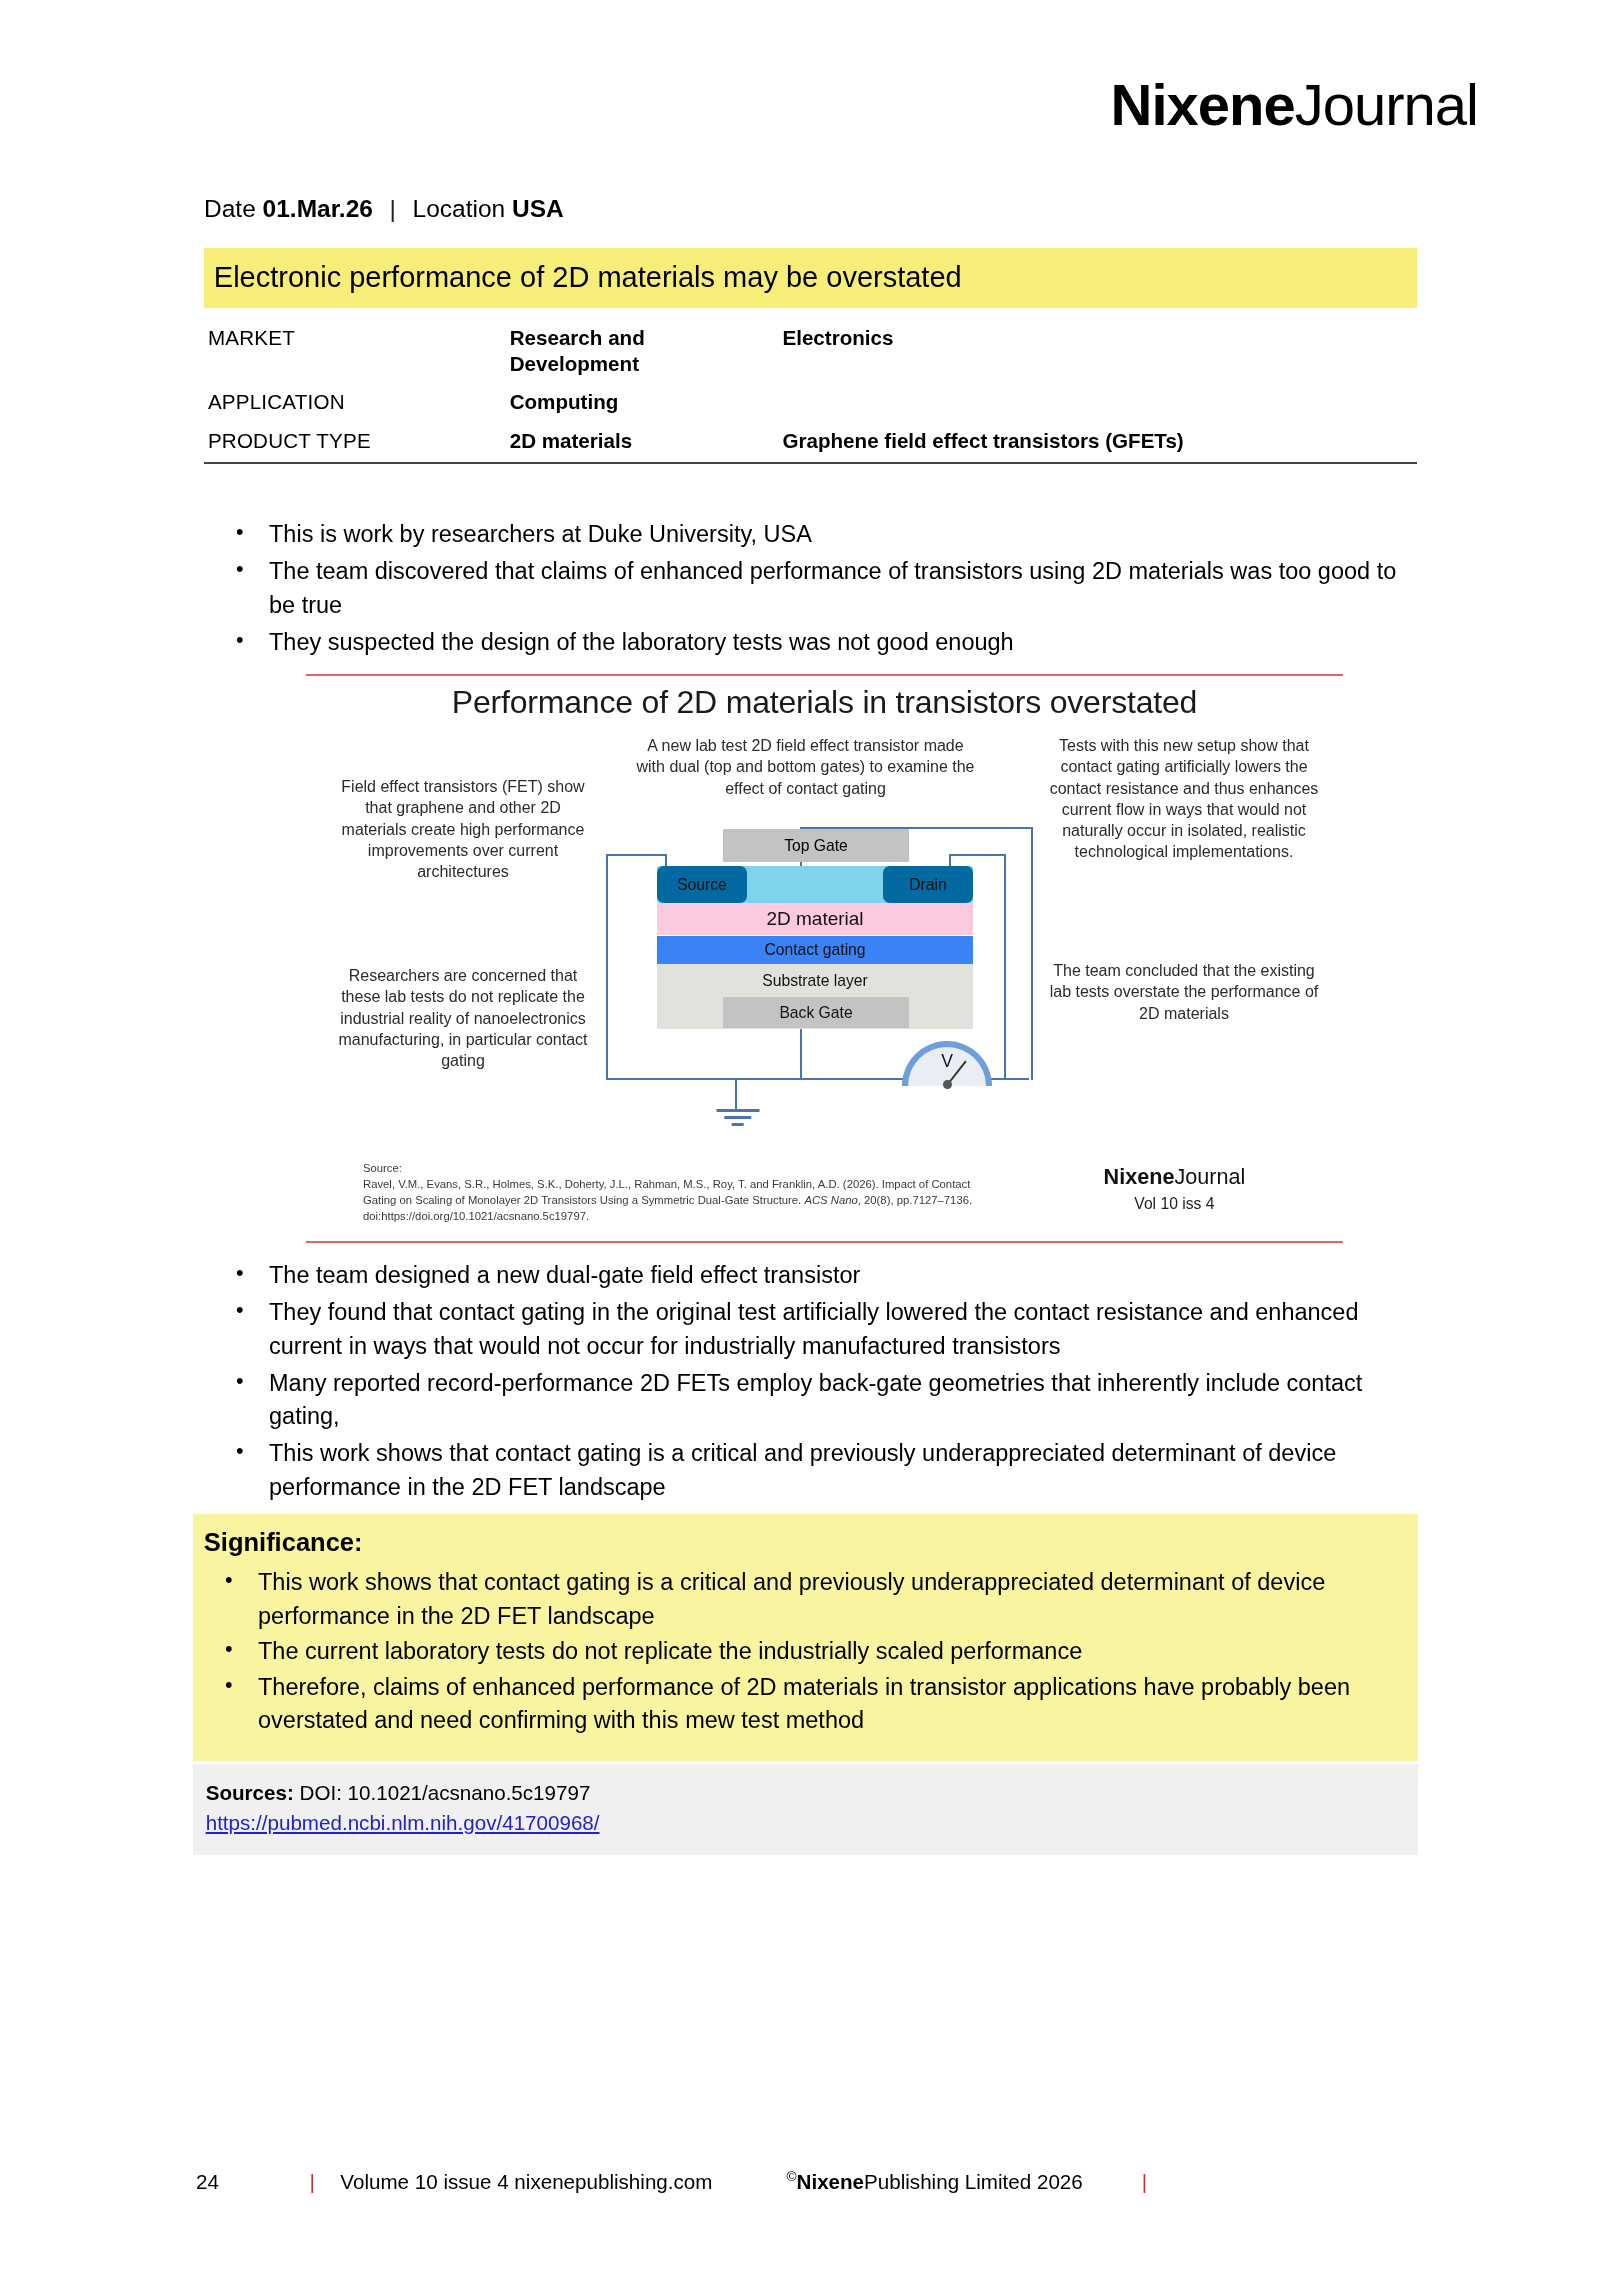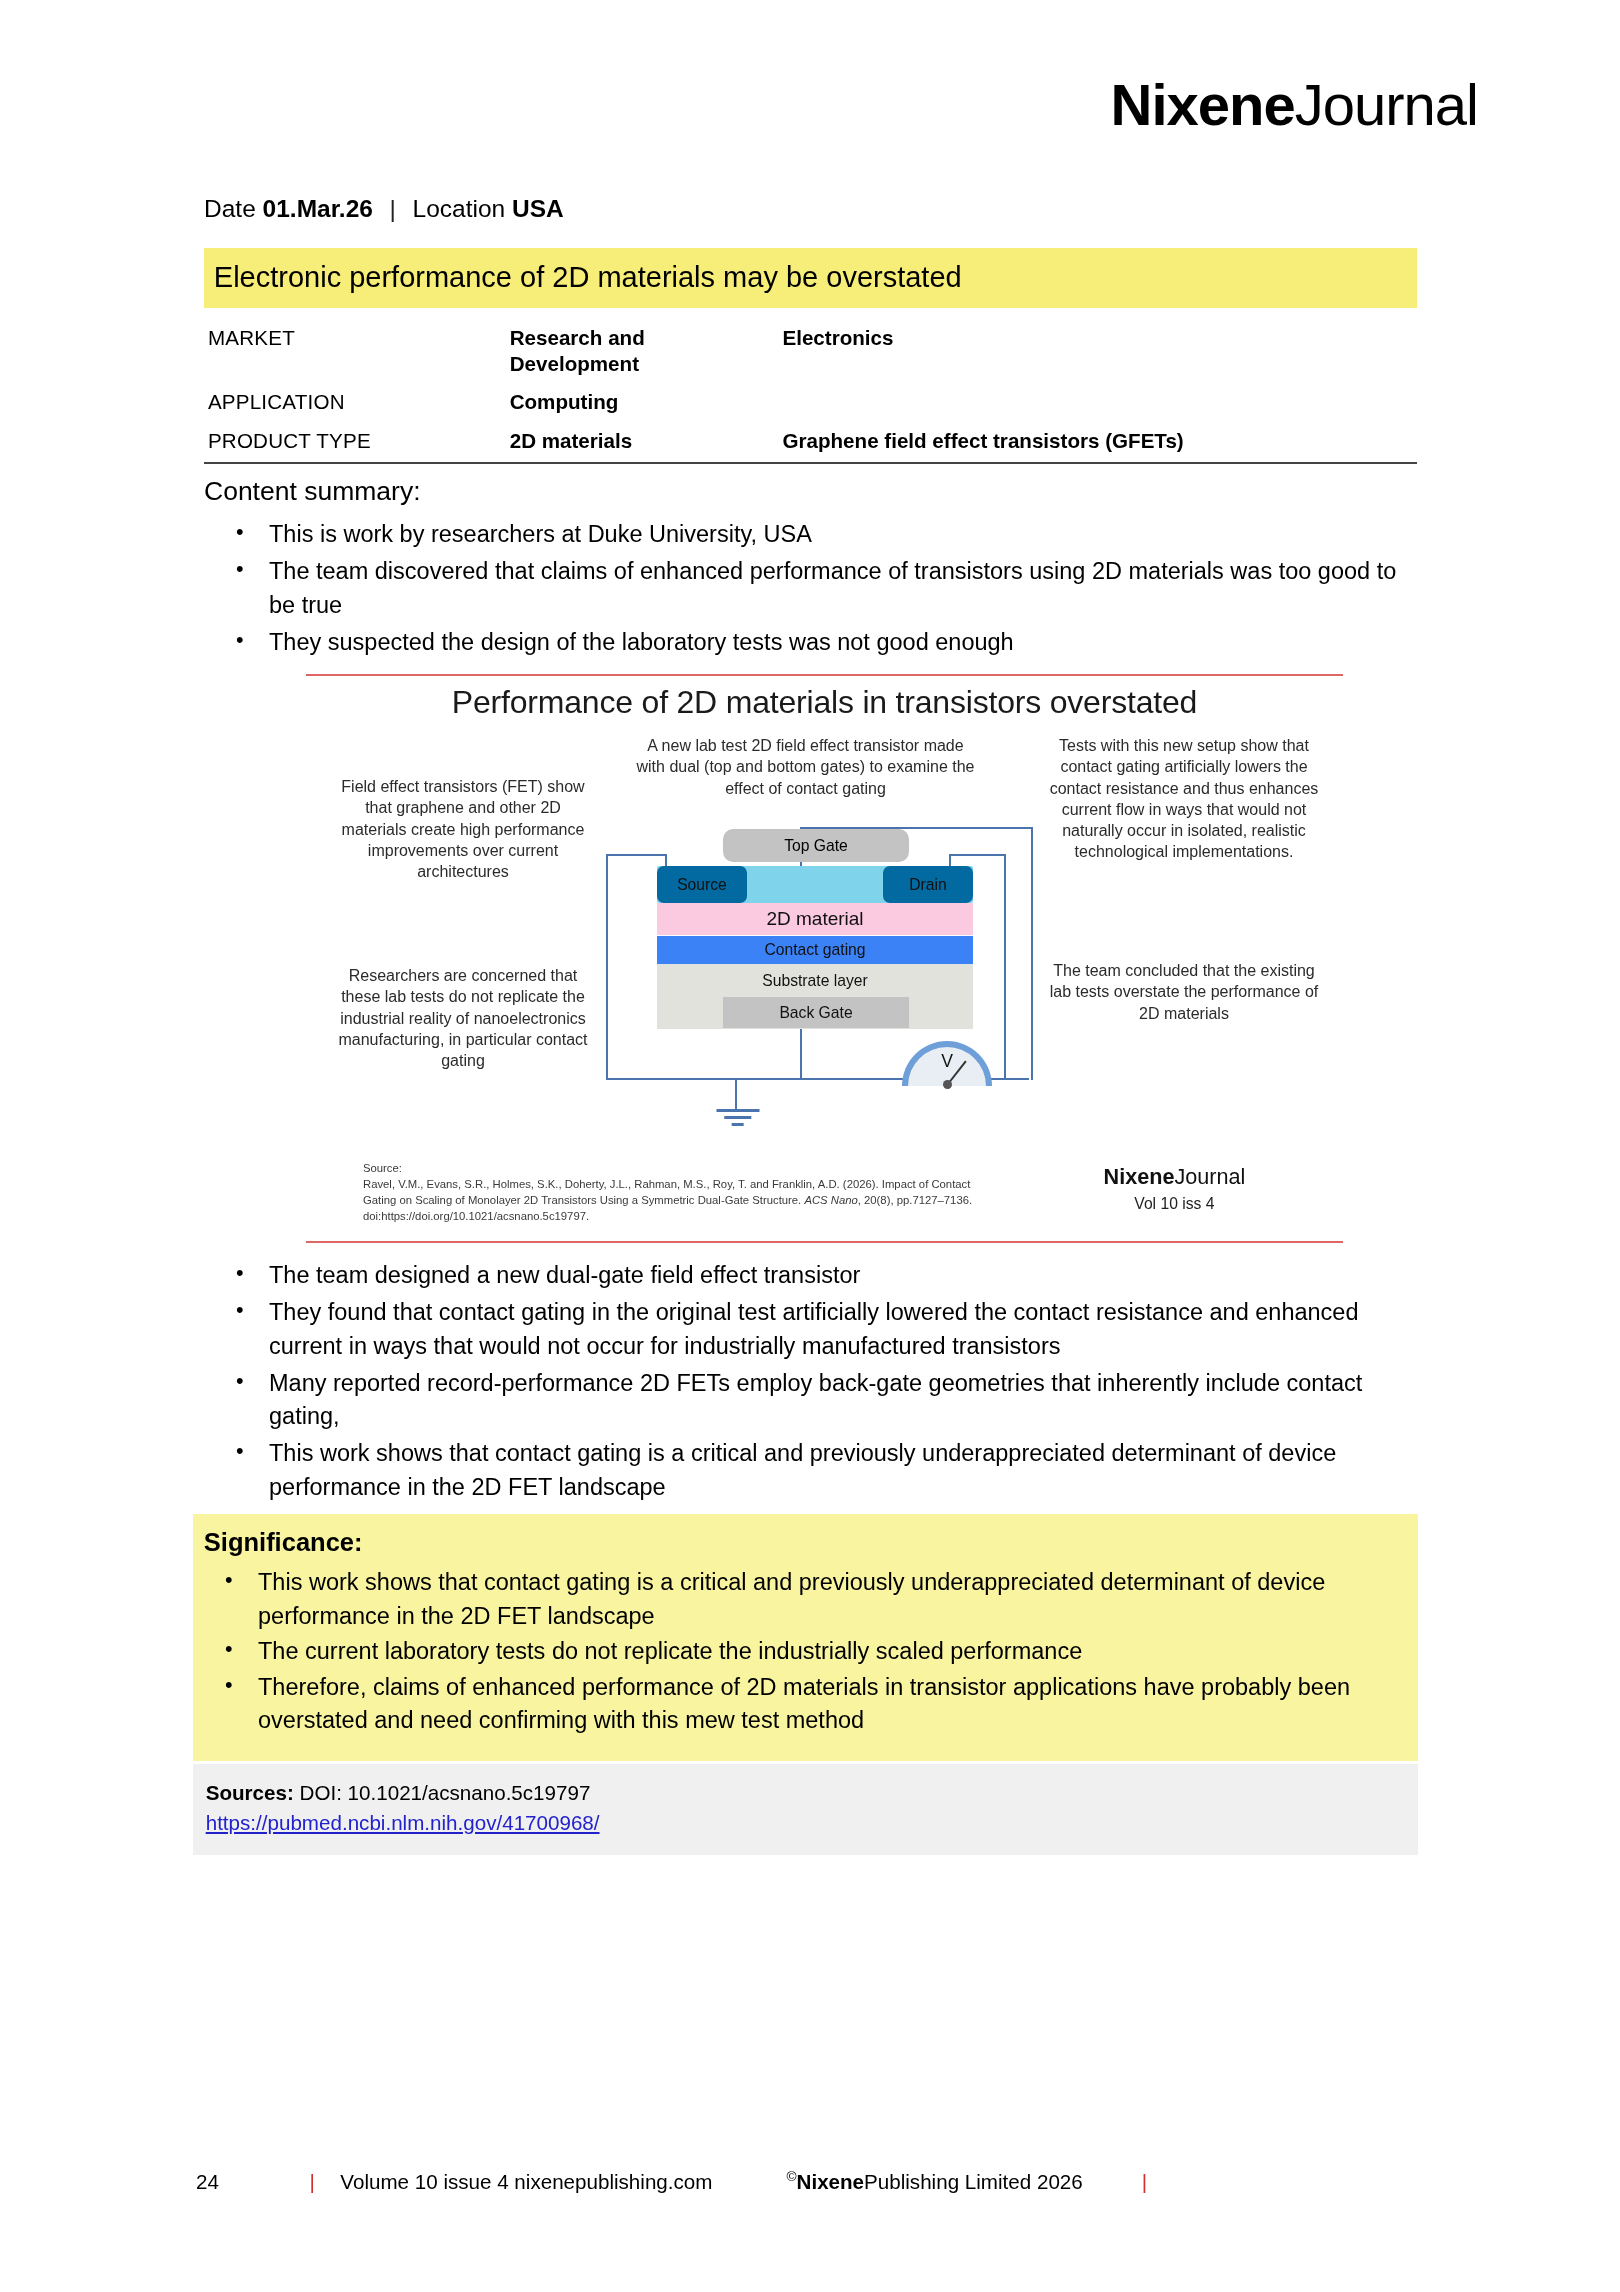--- a/index.html
+++ b/index.html
@@ -155,21 +155,20 @@
   .wire { position: absolute; background: #4a74ad; }
   .lay-topgate {
     position: absolute;
     left: 125px; top: 7.8px;
     width: 186px;
     height: 33px;
     background: #c3c3c3;
     font-size: 15.7px;
     text-align: center;
     line-height: 33px;
-    border-radius: 10px;
   }
   .lay-sd-row {
     position: absolute;
     left: 59px; top: 45px;
     width: 316px; height: 37px;
     background: #7fd4ec;
     border-radius: 2px;
   }
   .lay-source, .lay-drain {
     position: absolute;
@@ -368,21 +367,20 @@
         <td class="v2"></td>
       </tr>
       <tr class="last">
         <td class="k">PRODUCT TYPE</td>
         <td class="v1">2D materials</td>
         <td class="v2">Graphene field effect transistors (GFETs)</td>
       </tr>
     </tbody>
   </table>
 
-  <div class="col h-summary">Content summary:</div>
   <ul class="col bul summary-list">
     <li>This is work by researchers at Duke University, USA</li>
     <li>The team discovered that claims of enhanced performance of transistors using 2D materials was too good to be true</li>
     <li>They suspected the design of the laboratory tests was not good enough</li>
   </ul>
 
   <div class="figure">
     <div class="fig-rule top"></div>
     <div class="fig-rule bottom"></div>
 

